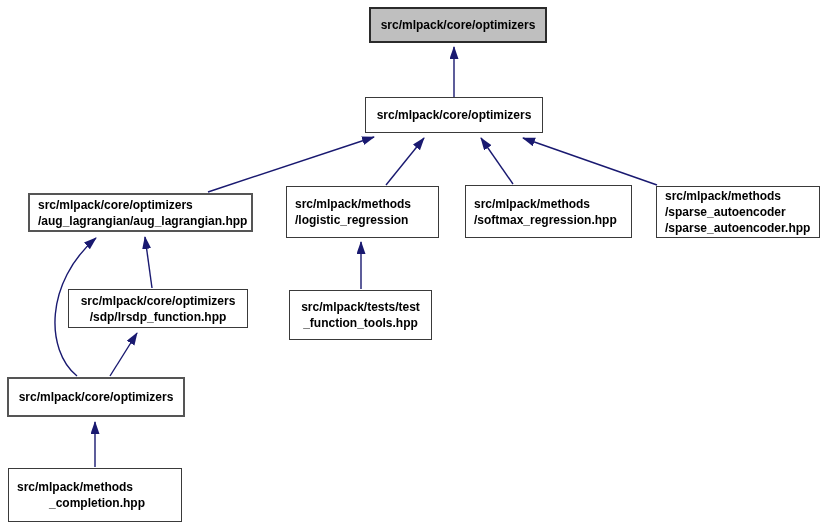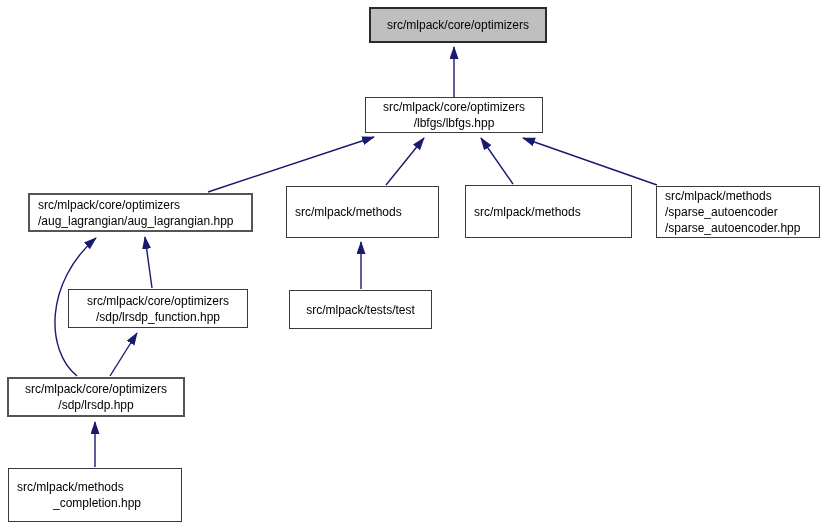--- a/index.html
+++ b/index.html
@@ -37,39 +37,39 @@
     border: 1px solid var(--node-border);
     color: var(--text);
     font-size: 12px;
     line-height: 16px;
     padding: 2px 4px;
     white-space: nowrap;
     display: flex;
     flex-direction: column;
     justify-content: center;
   }
-  .node span { display: block; }
+  .node span { display: block; font-weight: bold; }
   .node.align-center { text-align: center; }
   .node.align-left { text-align: left; padding-left: 8px; }
   .node .center-line { text-align: center; }
   .node.selected {
     background: var(--selected-fill);
     border-width: 2px;
     border-color: #2b2b2b;
   }
   .node.thick { border-width: 2px; border-color: #555; }
   
   #n-function        { left: 369px; top: 7px;   width: 178px; height: 36px; }
   #n-lbfgs           { left: 365px; top: 97px;  width: 178px; height: 36px; }
   #n-aug             { left: 28px;  top: 193px; width: 225px; height: 39px; }
   #n-logistic        { left: 286px; top: 186px; width: 153px; height: 52px; }
   #n-softmax         { left: 465px; top: 185px; width: 167px; height: 53px; }
   #n-sparse          { left: 656px; top: 186px; width: 164px; height: 52px; }
   #n-lrsdp-function  { left: 68px;  top: 289px; width: 180px; height: 39px; }
-  #n-test            { left: 289px; top: 290px; width: 143px; height: 39px; }
+  #n-test            { left: 289px; top: 290px; width: 143px; height: 50px; }
   #n-lrsdp           { left: 7px;   top: 377px; width: 178px; height: 40px; }
   #n-matrix          { left: 8px;   top: 468px; width: 174px; height: 54px; }
 </style>
 </head>
 <body>
 
 <div id="graph">
 
   <svg id="edges" viewBox="0 0 828 528" xmlns="http://www.w3.org/2000/svg">
     <defs>
@@ -88,54 +88,55 @@
     <path class="edge" d="M361,289 L361,242" marker-end="url(#arrow)"></path>
     <path class="edge" d="M95,467 L95,422" marker-end="url(#arrow)"></path>
   </svg>
 
   <div id="n-function" class="node selected align-center">
     <span>src/mlpack/core/optimizers</span>
   </div>
 
   <div id="n-lbfgs" class="node align-center">
     <span>src/mlpack/core/optimizers</span>
-    <span>/lbfgs/lbfgs.hpp</span>
   </div>
 
   <div id="n-aug" class="node align-left thick">
     <span>src/mlpack/core/optimizers</span>
     <span>/aug_lagrangian/aug_lagrangian.hpp</span>
   </div>
 
   <div id="n-logistic" class="node align-left">
     <span>src/mlpack/methods</span>
+    <span>/logistic_regression</span>
   </div>
 
   <div id="n-softmax" class="node align-left">
     <span>src/mlpack/methods</span>
+    <span>/softmax_regression.hpp</span>
   </div>
 
   <div id="n-sparse" class="node align-left">
     <span>src/mlpack/methods</span>
     <span>/sparse_autoencoder</span>
     <span>/sparse_autoencoder.hpp</span>
   </div>
 
   <div id="n-lrsdp-function" class="node align-center">
     <span>src/mlpack/core/optimizers</span>
     <span>/sdp/lrsdp_function.hpp</span>
   </div>
 
   <div id="n-test" class="node align-center">
     <span>src/mlpack/tests/test</span>
+    <span>_function_tools.hpp</span>
   </div>
 
   <div id="n-lrsdp" class="node align-center thick">
     <span>src/mlpack/core/optimizers</span>
-    <span>/sdp/lrsdp.hpp</span>
   </div>
 
   <div id="n-matrix" class="node align-left">
     <span>src/mlpack/methods</span>
     <span class="center-line">_completion.hpp</span>
   </div>
 
 </div>
 
 </body></html>

